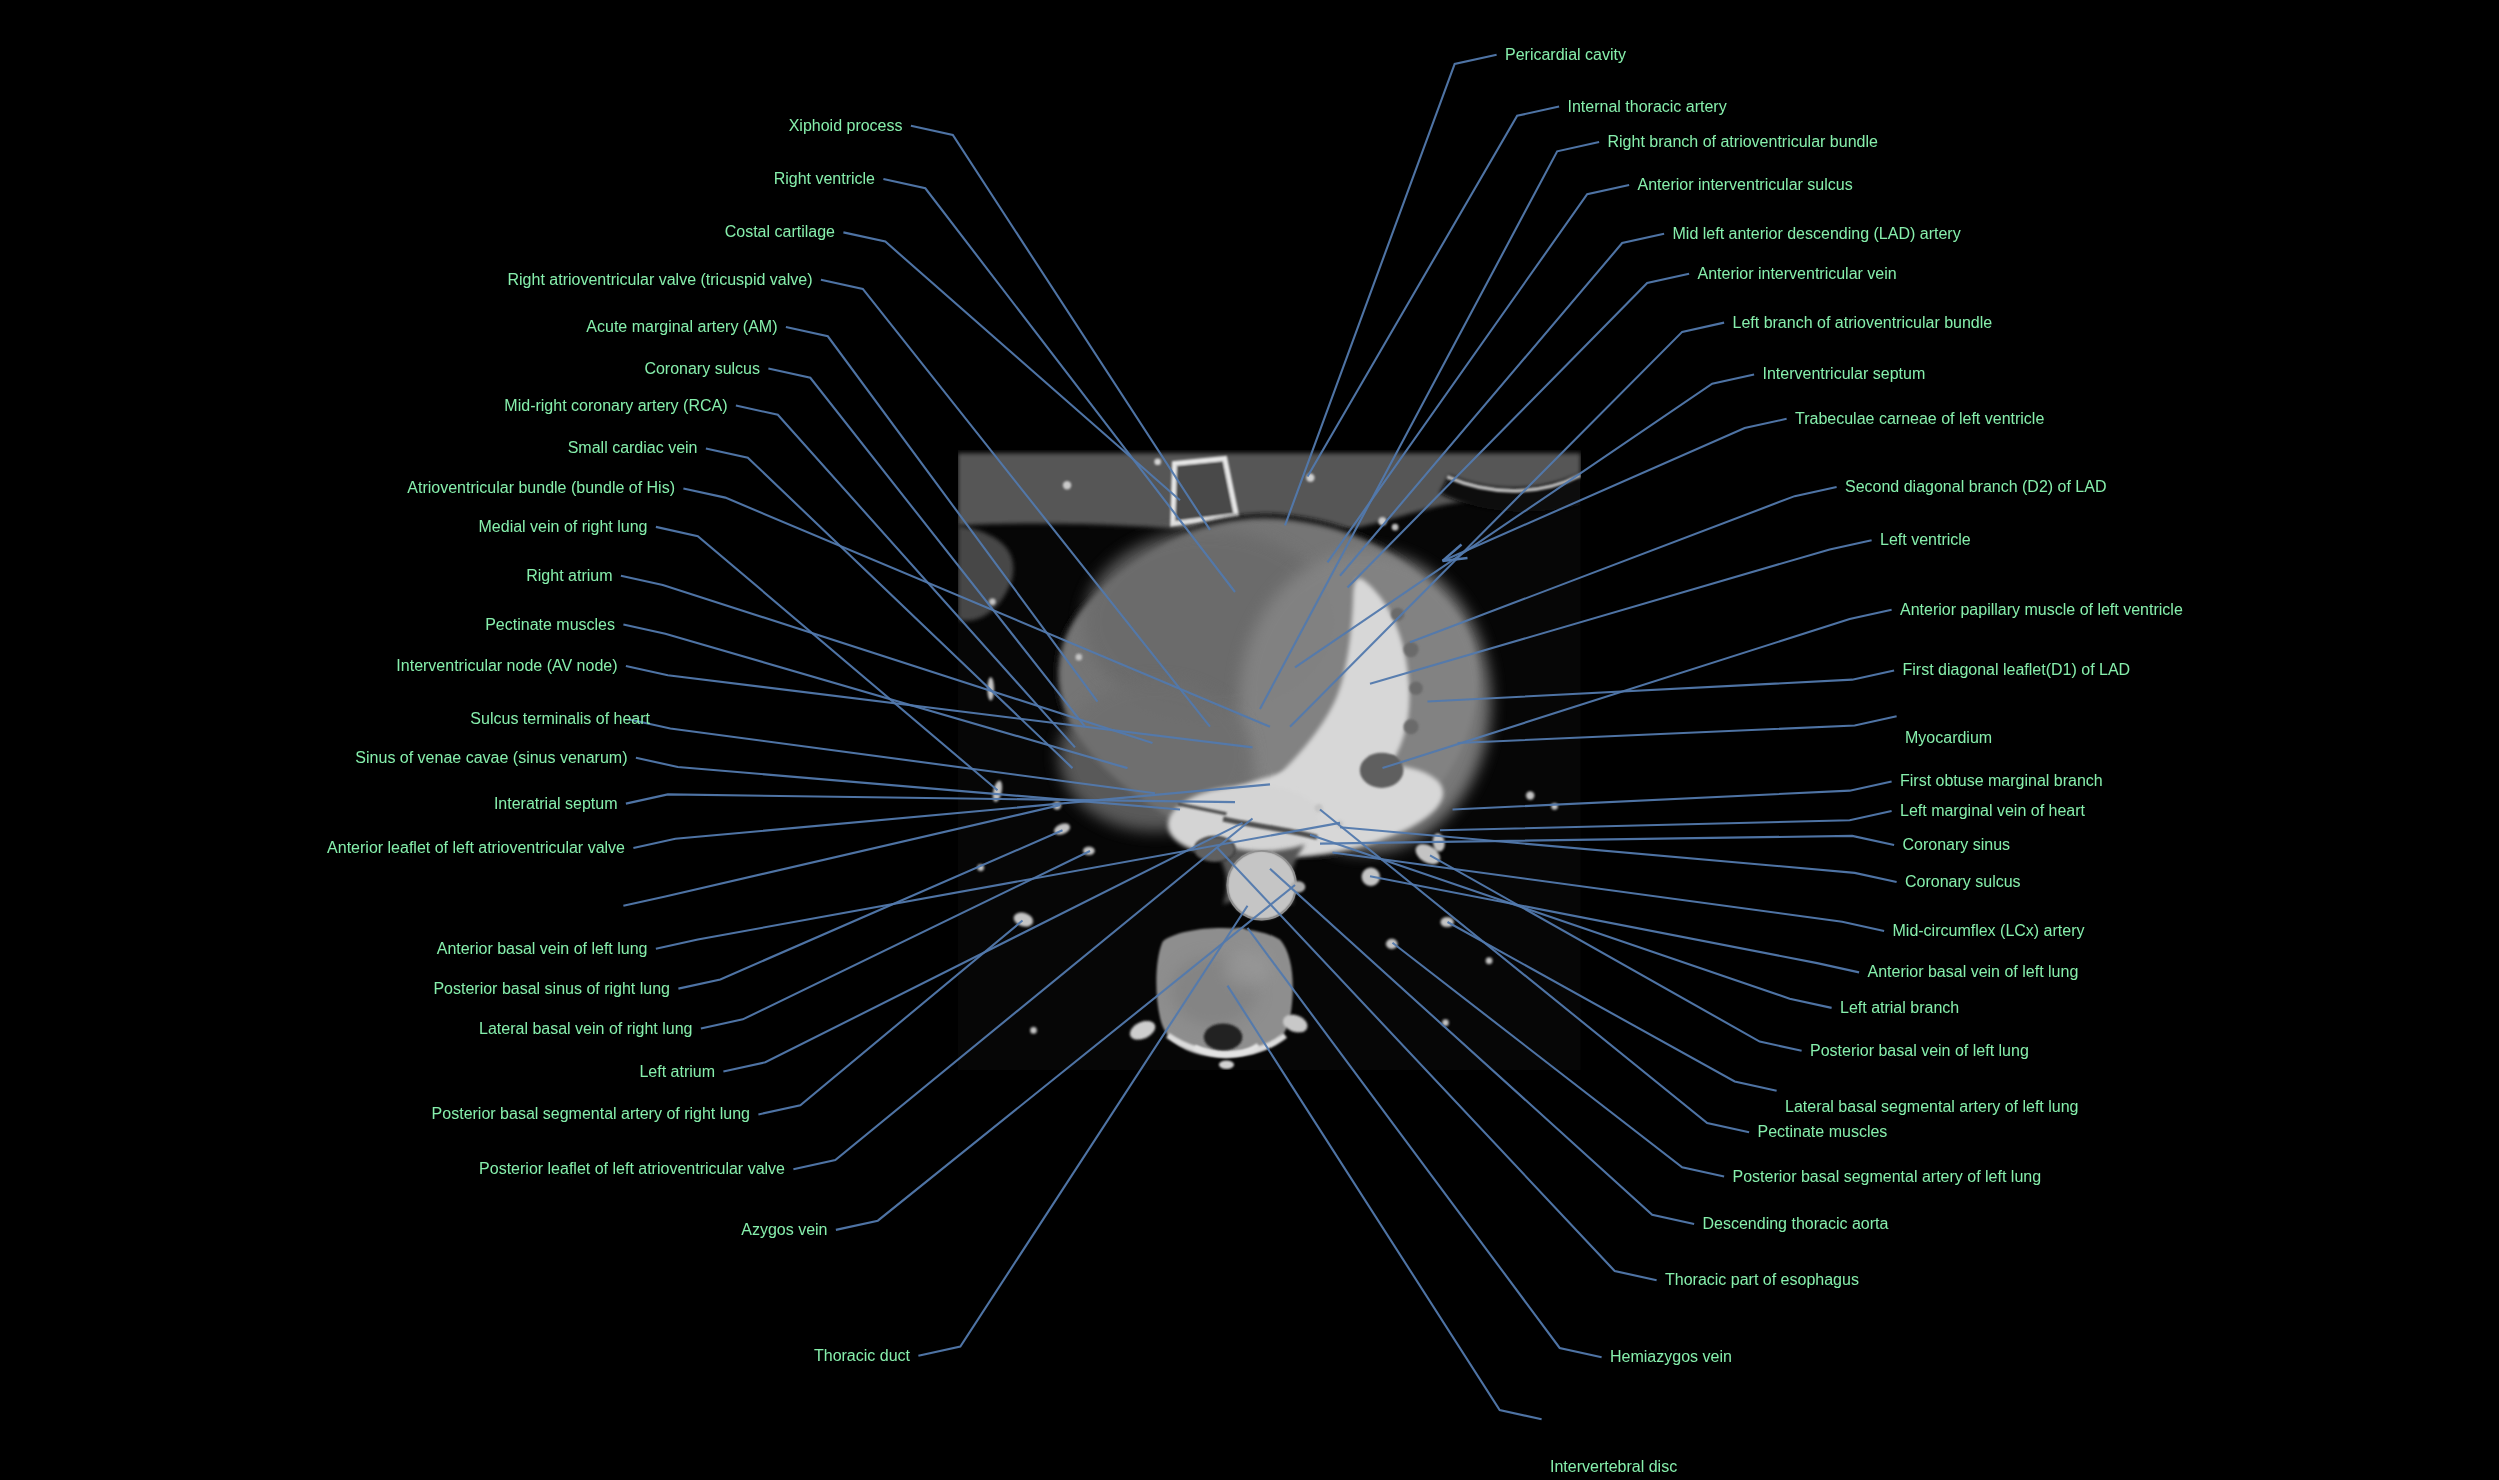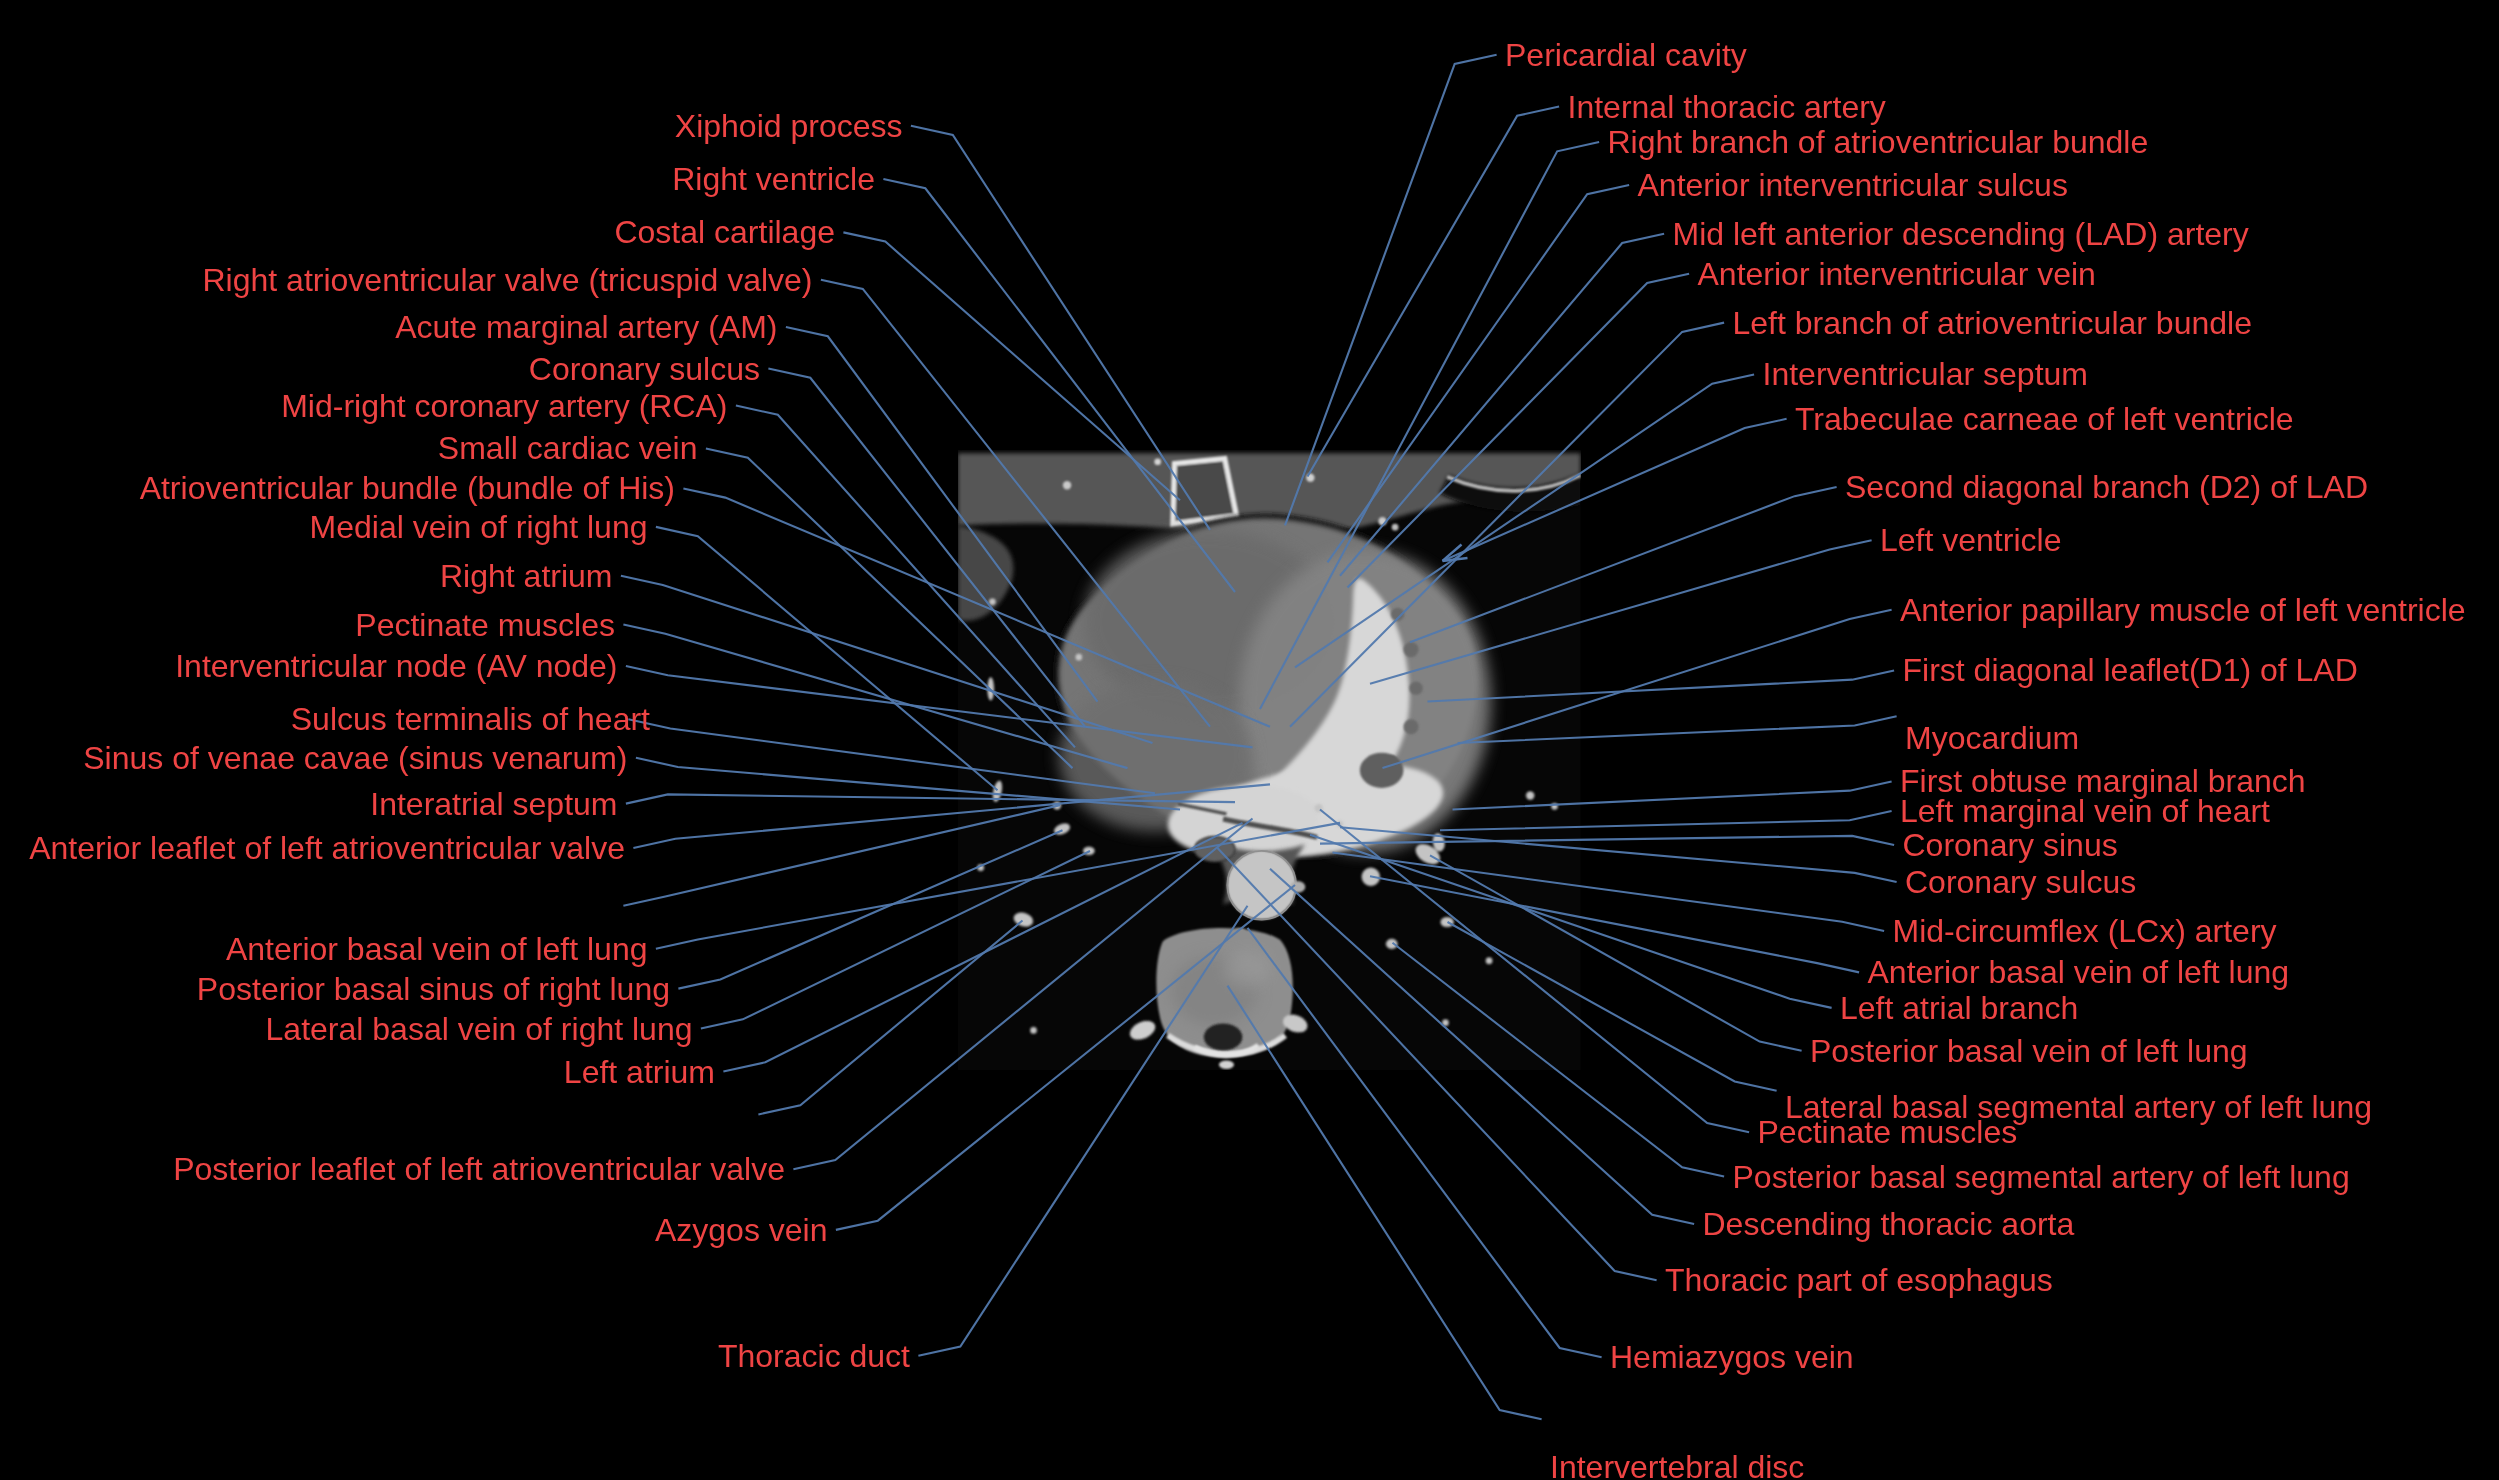--- a/index.html
+++ b/index.html
@@ -2,21 +2,21 @@
 <html style="font-size:13.4px"><head>
 <meta charset="utf-8">
 <style>
   html,body{margin:0;padding:0;background:#000;}
   .stage{position:relative;width:2500px;height:1480px;background:#000;overflow:hidden;
          font-family:"Liberation Sans",sans-serif;}
   .ct{position:absolute;left:38.32%;top:30.38%;width:24.9%;height:41.93%;}
   .ct svg{width:100%;height:100%;display:block;}
   #leaders{position:absolute;left:0;top:0;width:100%;height:100%;z-index:2;}
   #labels{position:absolute;left:0;top:0;width:100%;height:100%;z-index:3;}
-  .lbl{position:absolute;color:#ef4444;font-size:32px;line-height:1.15;white-space:nowrap;}
+  .lbl{position:absolute;color:#86efac;font-size:16px;line-height:1.15;white-space:nowrap;}
   .lbl.left{transform:translate(-100%,-50%);}
   .lbl.right{transform:translate(0,-50%);}
 </style>
 </head>
 <body>
 
 <div class="stage">
 
   <div class="ct">
     <svg viewBox="0 0 742 740" preserveAspectRatio="none">
@@ -189,20 +189,21 @@
       <div class="lbl left" style="left: 24.6%; top: 42.2%;">Pectinate muscles</div>
       <div class="lbl left" style="left: 24.7%; top: 45%;">Interventricular node (AV node)</div>
       <div class="lbl left" style="left: 24.8%; top: 48.6%; margin-left: 30px;">Sulcus terminalis of heart</div>
       <div class="lbl left" style="left: 25.1%; top: 51.2%;">Sinus of venae cavae (sinus venarum)</div>
       <div class="lbl left" style="left: 24.7%; top: 54.3%;">Interatrial septum</div>
       <div class="lbl left" style="left: 25%; top: 57.3%;">Anterior leaflet of left atrioventricular valve</div>
       <div class="lbl left" style="left: 25.9%; top: 64.1%;">Anterior basal vein of left lung</div>
       <div class="lbl left" style="left: 26.8%; top: 66.8%;">Posterior basal sinus of right lung</div>
       <div class="lbl left" style="left: 27.7%; top: 69.5%;">Lateral basal vein of right lung</div>
       <div class="lbl left" style="left: 28.6%; top: 72.4%;">Left atrium</div>
+      <div class="lbl left" style="left: 30%; top: 75.3%;">Posterior basal segmental artery of right lung</div>
       <div class="lbl left" style="left: 31.4%; top: 79%;">Posterior leaflet of left atrioventricular valve</div>
       <div class="lbl left" style="left: 33.1%; top: 83.1%;">Azygos vein</div>
       <div class="lbl left" style="left: 36.4%; top: 91.6%;">Thoracic duct</div>
       <div class="lbl right" style="left: 60.2%; top: 3.7%;">Pericardial cavity</div>
       <div class="lbl right" style="left: 62.7%; top: 7.2%;">Internal thoracic artery</div>
       <div class="lbl right" style="left: 64.3%; top: 9.6%;">Right branch of atrioventricular bundle</div>
       <div class="lbl right" style="left: 65.5%; top: 12.5%;">Anterior interventricular sulcus</div>
       <div class="lbl right" style="left: 66.9%; top: 15.8%;">Mid left anterior descending (LAD) artery</div>
       <div class="lbl right" style="left: 67.9%; top: 18.5%;">Anterior interventricular vein</div>
       <div class="lbl right" style="left: 69.3%; top: 21.8%;">Left branch of atrioventricular bundle</div>

